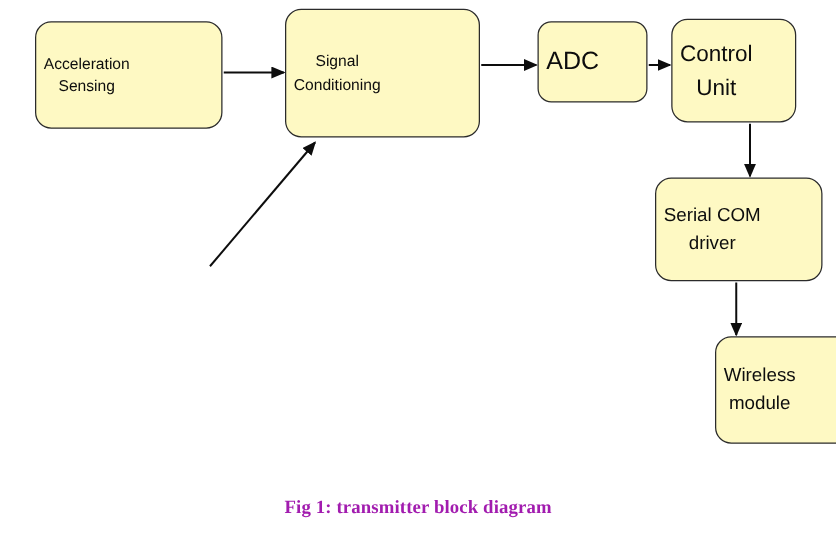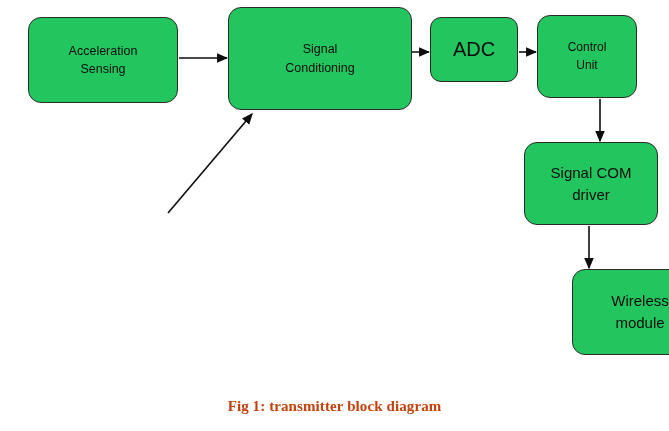--- a/index.html
+++ b/index.html
@@ -27,53 +27,53 @@
     position: absolute;
     left: 0;
     top: 0;
     width: 669px;
     height: 431px;
     pointer-events: none;
   }
   .node {
     position: absolute;
     box-sizing: border-box;
-    background: #22c55e;
+    background: #fef9c3;
     border: 1px solid #2b2b2b;
     border-radius: 13px;
     display: flex;
     align-items: center;
-    justify-content: center;
+    justify-content: flex-start;
     text-align: center;
     line-height: 1.45;
     color: #0d0d0d;
     font-family: "Liberation Sans", sans-serif;
   }
   .node-label {
     display: block;
     padding: 0 6px;
     white-space: pre-line;
   }
   
   #node-acceleration-sensing {
     left: 28px;  top: 17px;  width: 150px; height: 86px;
     font-size: 12.5px;
   }
   #node-signal-conditioning {
-    left: 228px; top: 7px;   width: 184px; height: 103px;
+    left: 228px; top: 7px;   width: 156px; height: 103px;
     font-size: 12.5px;
   }
   #node-adc {
     left: 430px; top: 17px;  width: 88px;  height: 65px;
     font-size: 20px;
     border-radius: 11px;
   }
   #node-control-unit {
     left: 537px; top: 15px;  width: 100px; height: 83px;
-    font-size: 12px;
+    font-size: 18px;
   }
   #node-serial-com-driver {
     left: 524px; top: 142px; width: 134px; height: 83px;
     font-size: 15px;
   }
   #node-wireless-module {
     left: 524px; top: 269px; width: 136px; height: 86px;
     font-size: 15px;
     margin-left: 48px;
   }
@@ -83,21 +83,21 @@
   }
   #figure-caption {
     position: absolute;
     left: 0;
     top: 398px;
     width: 669px;
     text-align: center;
     font-family: "Liberation Serif", serif;
     font-weight: bold;
     font-size: 15px;
-    color: #c2410c;
+    color: #a21caf;
     letter-spacing: 0.1px;
   }
 </style>
 </head>
 <body>
 
 <div id="diagram-canvas">
 
   <svg class="connector-layer" viewBox="0 0 669 431" width="669" height="431" xmlns="http://www.w3.org/2000/svg">
     <defs>
@@ -132,21 +132,21 @@
   <div class="node" id="node-adc">
     <span class="node-label">ADC</span>
   </div>
 
   <div class="node" id="node-control-unit">
     <span class="node-label">Control
 Unit</span>
   </div>
 
   <div class="node" id="node-serial-com-driver">
-    <span class="node-label">Signal COM
+    <span class="node-label">Serial COM
 driver</span>
   </div>
 
   <div class="node" id="node-wireless-module">
     <span class="node-label">Wireless
 module</span>
   </div>
 
 
   <div id="figure-caption">Fig 1: transmitter block diagram</div>

